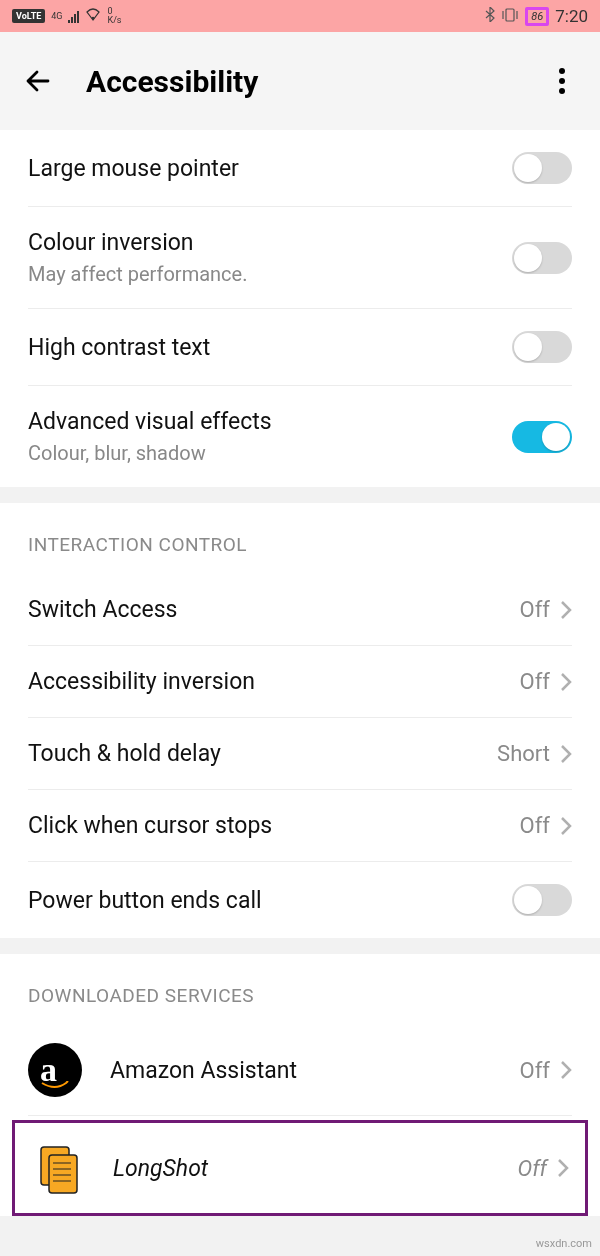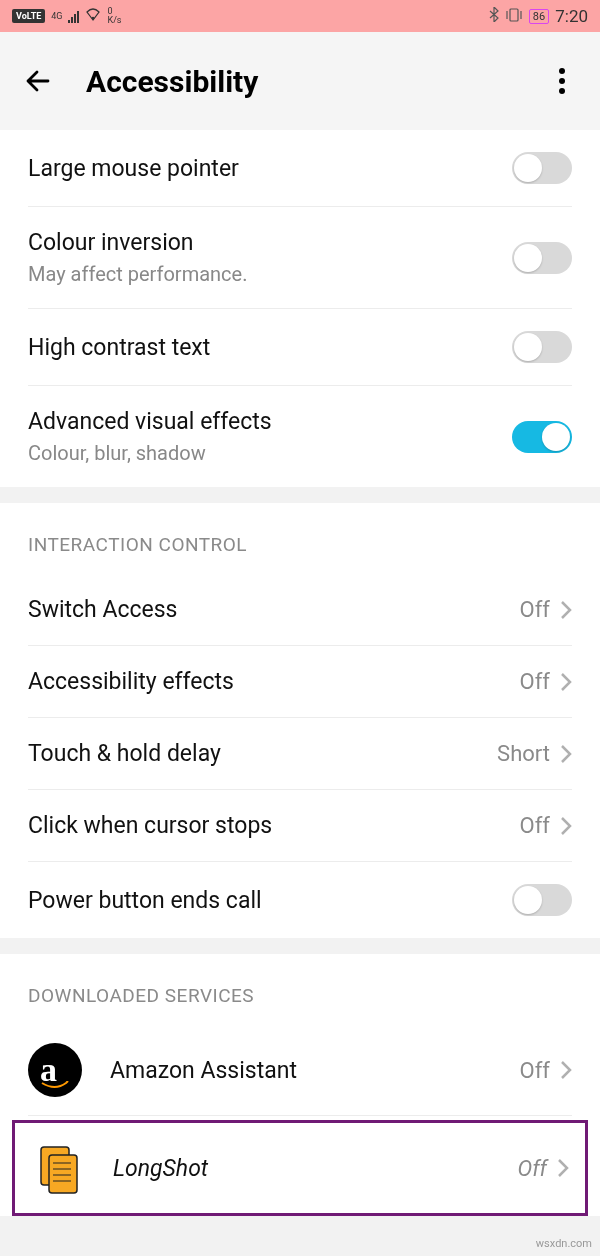--- a/index.html
+++ b/index.html
@@ -21,21 +21,21 @@
       padding: 0 12px;
       font-size: 13px;
       color: #333;
     }
     .status-left, .status-right { display: flex; align-items: center; gap: 6px; }
     .volte-badge {
       background: #333; color: #fff; font-size: 9px; font-weight: bold;
       padding: 2px 4px; border-radius: 2px;
     }
     .battery-badge {
-      border: 1px solid #d946ef; padding: 0 3px; border-radius: 2px; font-size: 11px;
+      border: 3px solid #d946ef; padding: 0 3px; border-radius: 2px; font-size: 11px; font-style: italic;
     }
     .app-bar {
       height: 98px; background: #f5f5f5; display: flex; align-items: center;
       padding: 0 20px; justify-content: space-between;
     }
     .app-bar-left { display: flex; align-items: center; gap: 30px; }
     .back-btn { width: 36px; height: 36px; display: flex; align-items: center; justify-content: center; cursor: pointer; }
     .title { font-size: 30px; font-weight: 700; }
     .menu-btn { width: 36px; height: 36px; display: flex; align-items: center; justify-content: center; cursor: pointer; }
     .section { background: #fff; }
@@ -218,21 +218,21 @@
           <svg width="12" height="20" viewBox="0 0 12 20">
             <path d="M2 2 L10 10 L2 18" stroke="#b0b0b0" stroke-width="2.5" fill="none"></path>
           </svg>
         </span>
     </div>
   </div>
   <div class="divider"></div>
 
   <div class="row">
     <div class="row-left">
-        <span class="row-label">Accessibility effects</span>
+        <span class="row-label">Accessibility inversion</span>
       </div>
     <div class="row-right">
       <span class="value">Off</span>
       <span class="chevron">
           <svg width="12" height="20" viewBox="0 0 12 20">
             <path d="M2 2 L10 10 L2 18" stroke="#b0b0b0" stroke-width="2.5" fill="none"></path>
           </svg>
         </span>
     </div>
   </div>

